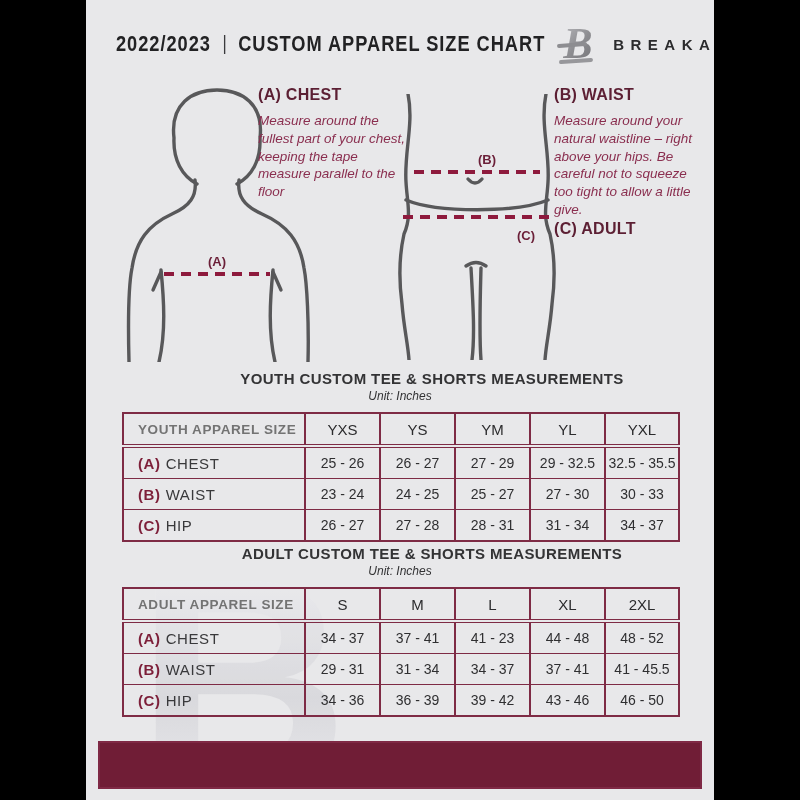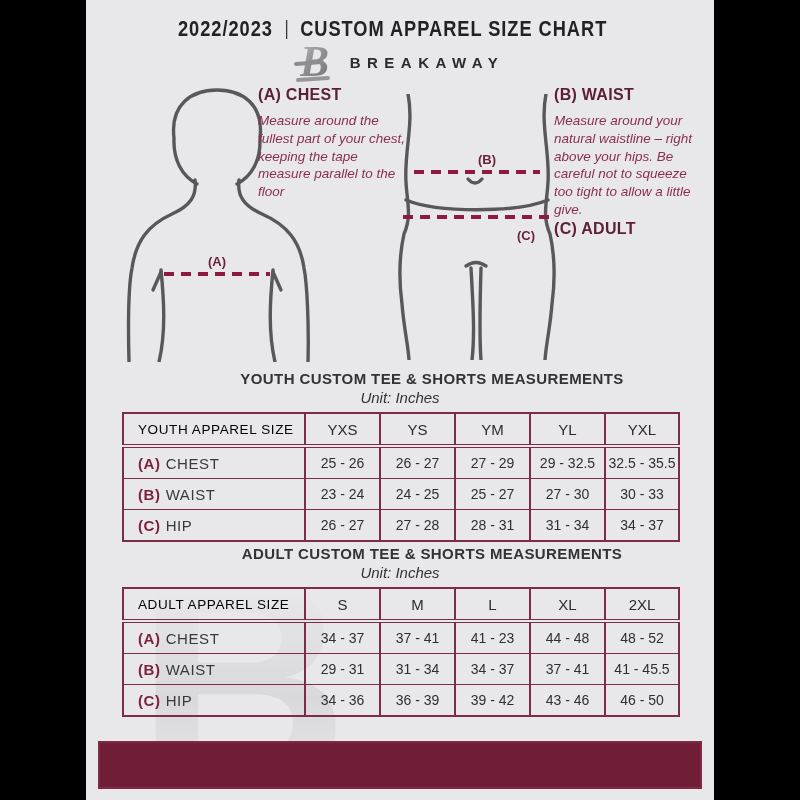--- a/index.html
+++ b/index.html
@@ -2,21 +2,21 @@
 <html><head>
 <meta charset="utf-8">
 <style>
   html,body{margin:0;padding:0;background:#000;}
   .stage{position:relative;width:800px;height:800px;background:#000;overflow:hidden;
          font-family:"Liberation Sans",sans-serif;}
   .page{position:absolute;left:86px;top:0;width:628px;height:800px;background:#e8e8ea;overflow:hidden;}
 
   
   .header{position:absolute;left:0;top:18px;width:100%;height:52px;display:flex;
-          align-items:center;justify-content:space-between;padding:0 26px 0 30px;box-sizing:border-box;z-index:3;flex-direction:column;}
+          align-items:center;justify-content:space-between;padding:0 26px 0 30px;box-sizing:border-box;z-index:3;}
   .hdr-title{display:flex;align-items:center;gap:12px;color:#222224;
              transform:scale(.96,1.18);transform-origin:left center;}
   .hdr-year,.hdr-chart{font-size:19px;font-weight:700;letter-spacing:1px;white-space:nowrap;}
   .hdr-sep{font-size:17px;font-weight:400;color:#3a3a3c;}
   .brand{display:flex;align-items:center;gap:10px;}
   .logo-b{position:relative;width:40px;height:44px;}
   .logo-b .glyph{font-family:"Liberation Serif",serif;font-style:italic;font-weight:700;font-size:44px;line-height:44px;
                  background:linear-gradient(135deg,#b9b9bd 0%,#8d8d91 45%,#6a6a6e 100%);
                  -webkit-background-clip:text;background-clip:text;color:transparent;display:block;}
   .logo-b .swoosh{position:absolute;left:-6px;top:21px;width:30px;height:4px;background:#8d8d91;
@@ -27,30 +27,30 @@
 
   
   .fig{position:absolute;z-index:1;}
   .guide-block{position:absolute;z-index:2;}
   .guide-h{font-size:16px;font-weight:700;color:#5c1f33;letter-spacing:.3px;margin:0 0 8px 0;}
   .guide-t{font-size:13.5px;font-style:italic;color:#8a2e4f;line-height:1.32;white-space:pre-line;}
 
   
   .sec-title{position:absolute;left:0;width:100%;text-align:center;font-size:15px;font-weight:700;
              color:#333335;letter-spacing:.4px;z-index:2;padding-left:32px;}
-  .sec-unit{position:absolute;left:0;width:100%;text-align:center;font-size:15px;font-style:italic;
+  .sec-unit{position:absolute;left:0;width:100%;text-align:center;font-size:12px;font-style:italic;
             color:#333335;z-index:2;}
   table.size{position:absolute;left:36px;width:556px;border-collapse:collapse;table-layout:fixed;z-index:2;background:transparent;}
   table.size td{border-left:2px solid #7e2b45;border-right:2px solid #7e2b45;
                 border-top:1.5px solid #7e2b45;border-bottom:1.5px solid #7e2b45;
                 height:30px;text-align:center;vertical-align:middle;color:#2f2f31;font-size:14px;padding:0;}
   table.size{border:2px solid #7e2b45;}
   table.size tr.hdr td{border-bottom:4px double #7e2b45;}
   table.size td.lbl{text-align:left;padding-left:14px;font-size:15px;letter-spacing:.6px;color:#39393b;}
-  table.size tr.hdr td.lbl{font-size:13.5px;letter-spacing:.6px;color:#000000;font-weight:400;}
+  table.size tr.hdr td.lbl{font-size:13.5px;letter-spacing:.6px;color:#737373;font-weight:700;}
   table.size tr.hdr td.sz{font-weight:400;font-size:15px;color:#2b2b2d;}
   .pref{color:#7d1f39;font-weight:700;margin-right:5px;}
 
   
   .watermark{position:absolute;left:50px;top:535px;font-size:295px;line-height:1;font-weight:700;z-index:0;
              background:linear-gradient(180deg,#f1f1f4 0%,#d7d7db 55%,#eeeef1 100%);
              -webkit-background-clip:text;background-clip:text;color:transparent;opacity:.85;}
   .footer-bar{position:absolute;left:12px;top:741px;width:604px;height:48px;background:#701d36;
               border:2px solid #7f2945;box-sizing:border-box;z-index:3;}
 </style>

